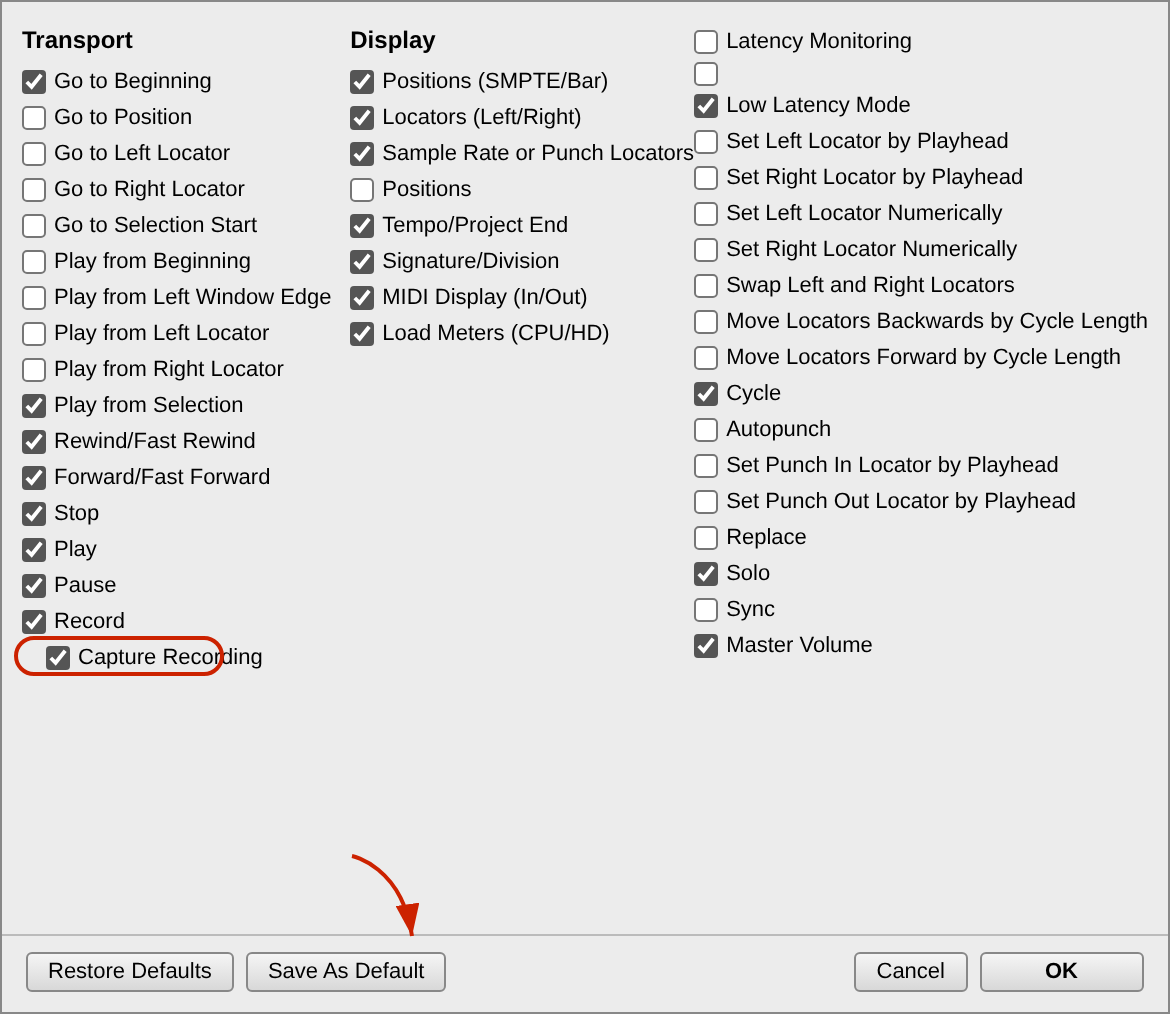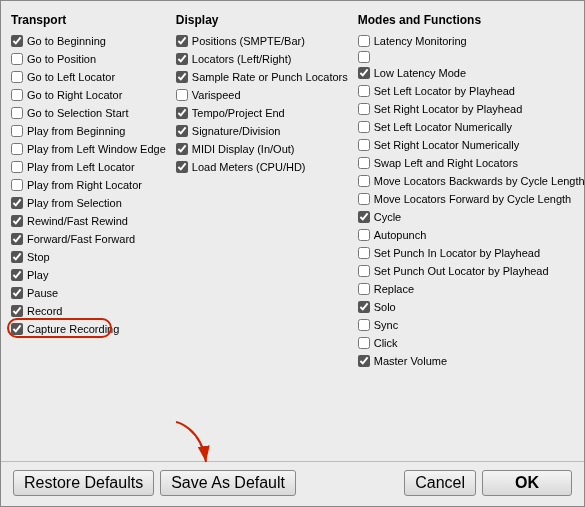--- a/index.html
+++ b/index.html
@@ -16,21 +16,20 @@
       height: 507px;
       background: #ececec;
       border: 1px solid #888;
       display: flex;
       flex-direction: column;
     }
     .dialog-body {
       display: flex;
       flex: 1;
       padding: 12px 10px 8px 10px;
-      gap: 10px;
     }
     .column {
       display: flex;
       flex-direction: column;
       flex: 1;
     }
     .column-header {
       font-weight: bold;
       font-size: 12px;
       margin-bottom: 6px;
@@ -50,20 +49,21 @@
       cursor: pointer;
       accent-color: #555;
     }
     .checkbox-item label {
       font-size: 11px;
       color: #000;
       white-space: nowrap;
     }
     .capture-recording-item {
       position: relative;
+      padding-left: 12px;
     }
     .capture-recording-circle {
       position: absolute;
       left: -4px;
       top: -3px;
       width: 105px;
       height: 20px;
       border: 2px solid #cc2200;
       border-radius: 10px;
       pointer-events: none;
@@ -82,21 +82,21 @@
       gap: 6px;
       align-items: center;
     }
     .footer-right {
       display: flex;
       gap: 6px;
       align-items: center;
     }
     .btn {
       padding: 3px 10px;
-      font-size: 16px;
+      font-size: 11px;
       border: 1px solid #888;
       border-radius: 3px;
       background: linear-gradient(to bottom, #f5f5f5, #d8d8d8);
       cursor: pointer;
       color: #000;
     }
     .btn-ok {
       padding: 3px 32px;
       font-weight: bold;
     }
@@ -202,21 +202,21 @@
           <div class="checkbox-item">
             <input type="checkbox" checked="" style="">
             <label>Locators (Left/Right)</label>
           </div>
           <div class="checkbox-item">
             <input type="checkbox" checked="" style="">
             <label>Sample Rate or Punch Locators</label>
           </div>
           <div class="checkbox-item">
             <input type="checkbox" style="">
-            <label>Varispeed</label>
+            <label>Positions</label>
           </div>
           <div class="checkbox-item">
             <input type="checkbox" checked="" style="">
             <label>Tempo/Project End</label>
           </div>
           <div class="checkbox-item">
             <input type="checkbox" checked="" style="">
             <label>Signature/Division</label>
           </div>
           <div class="checkbox-item">
@@ -224,21 +224,20 @@
             <label>MIDI Display (In/Out)</label>
           </div>
           <div class="checkbox-item">
             <input type="checkbox" checked="" style="">
             <label>Load Meters (CPU/HD)</label>
           </div>
         </div>
     </div>
 
     <div class="column">
-      <div class="column-header">Modes and Functions</div>
       <div id="modes-items">
           <div class="checkbox-item">
             <input type="checkbox" style="">
             <label>Latency Monitoring</label>
           </div>
           <div class="checkbox-item">
             <input type="checkbox" style="">
           </div>
           <div class="checkbox-item">
             <input type="checkbox" checked="" style="">
@@ -292,24 +291,20 @@
             <input type="checkbox" style="">
             <label>Replace</label>
           </div>
           <div class="checkbox-item">
             <input type="checkbox" checked="" style="">
             <label>Solo</label>
           </div>
           <div class="checkbox-item">
             <input type="checkbox" style="">
             <label>Sync</label>
-          </div>
-          <div class="checkbox-item">
-            <input type="checkbox" style="">
-            <label>Click</label>
           </div>
           <div class="checkbox-item">
             <input type="checkbox" checked="" style="">
             <label>Master Volume</label>
           </div>
         </div>
     </div>
   </div>
 
   <div class="dialog-footer">

